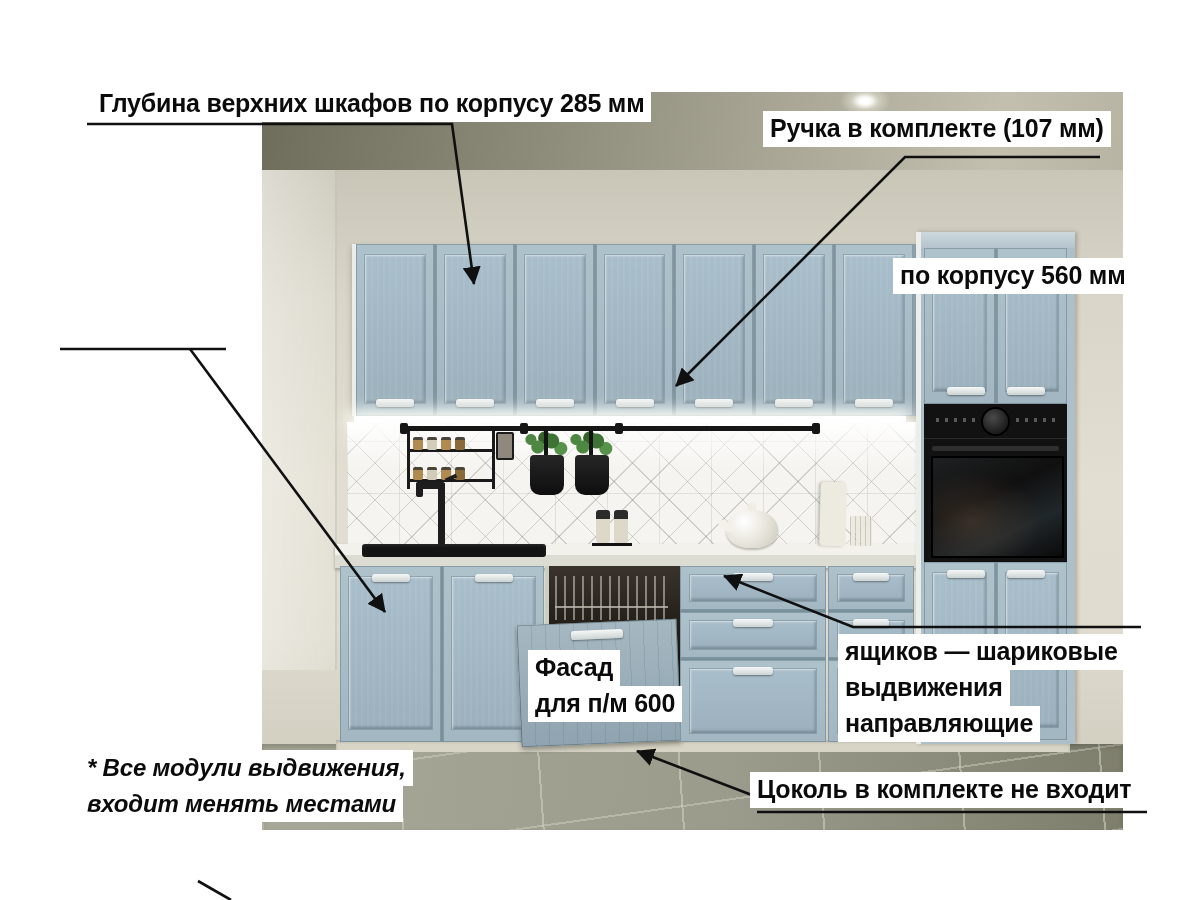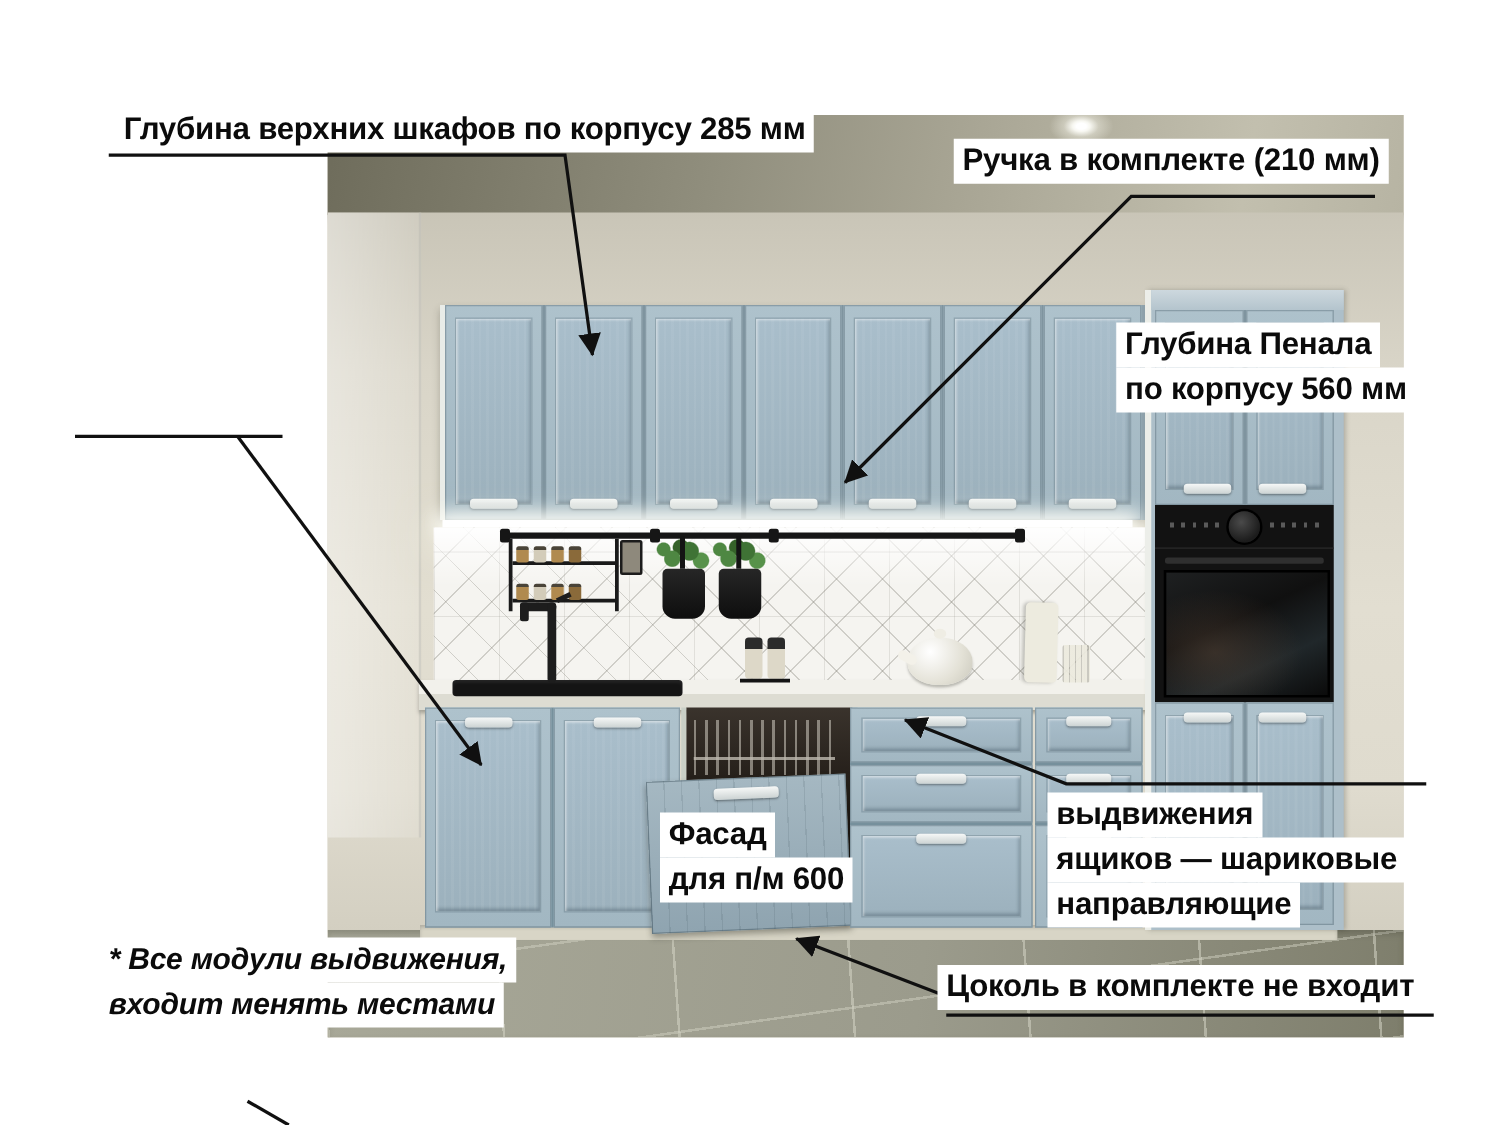--- a/index.html
+++ b/index.html
@@ -339,37 +339,36 @@
       <line x1="757" y1="812" x2="1147" y2="812"></line>
       <line x1="198" y1="881" x2="231" y2="900"></line>
     </g>
   </svg>
 
   <div class="label" style="left:92px;top:86px">
     <span class="ln">Глубина верхних шкафов по корпусу 285 мм</span>
   </div>
 
   <div class="label" style="left:763px;top:111px">
-    <span class="ln">Ручка в комплекте (210 мм)</span>
+    <span class="ln">Ручка в комплекте (107 мм)</span>
   </div>
 
 
   <div class="label" style="left:893px;top:258px">
-    <span class="ln">Глубина Пенала</span>
     <span class="ln">по корпусу 560 мм</span>
   </div>
 
   <div class="label" style="left:528px;top:650px">
     <span class="ln">Фасад</span>
     <span class="ln">для п/м 600</span>
   </div>
 
   <div class="label" style="left:838px;top:634px">
+    <span class="ln">ящиков — шариковые</span>
     <span class="ln">выдвижения</span>
-    <span class="ln">ящиков — шариковые</span>
     <span class="ln">направляющие</span>
   </div>
 
   <div class="label" style="left:750px;top:772px">
     <span class="ln">Цоколь в комплекте не входит</span>
   </div>
 
   <div class="label label-italic" style="left:80px;top:750px">
     <span class="ln">* Все модули выдвижения,</span>
     <span class="ln">входит менять местами</span>

